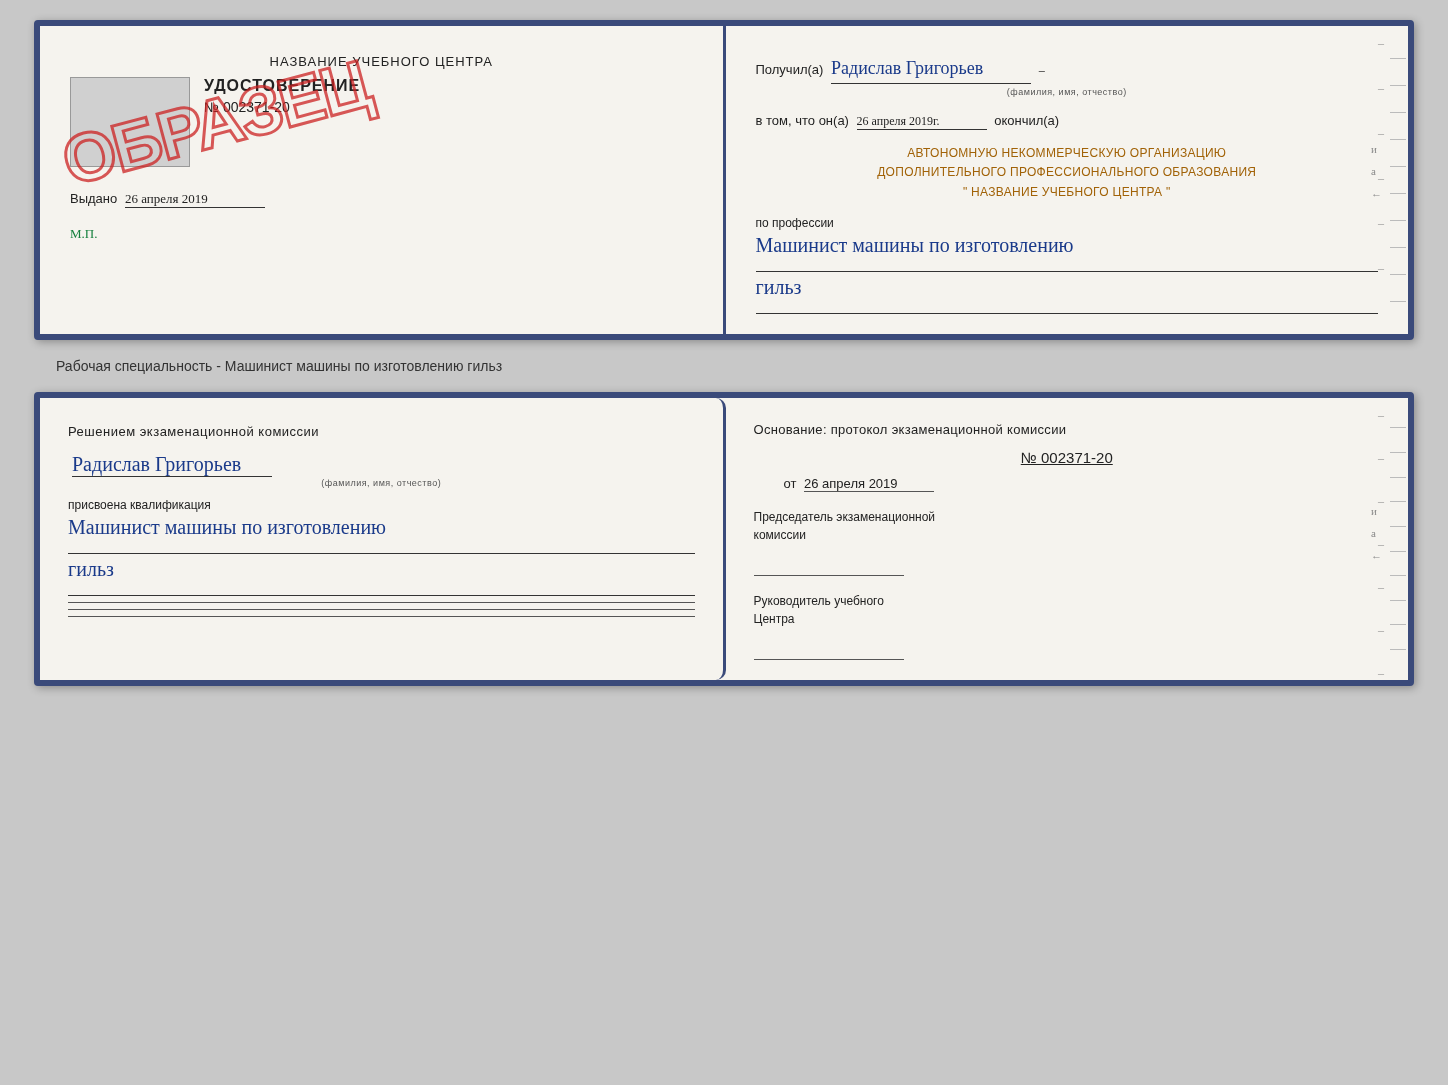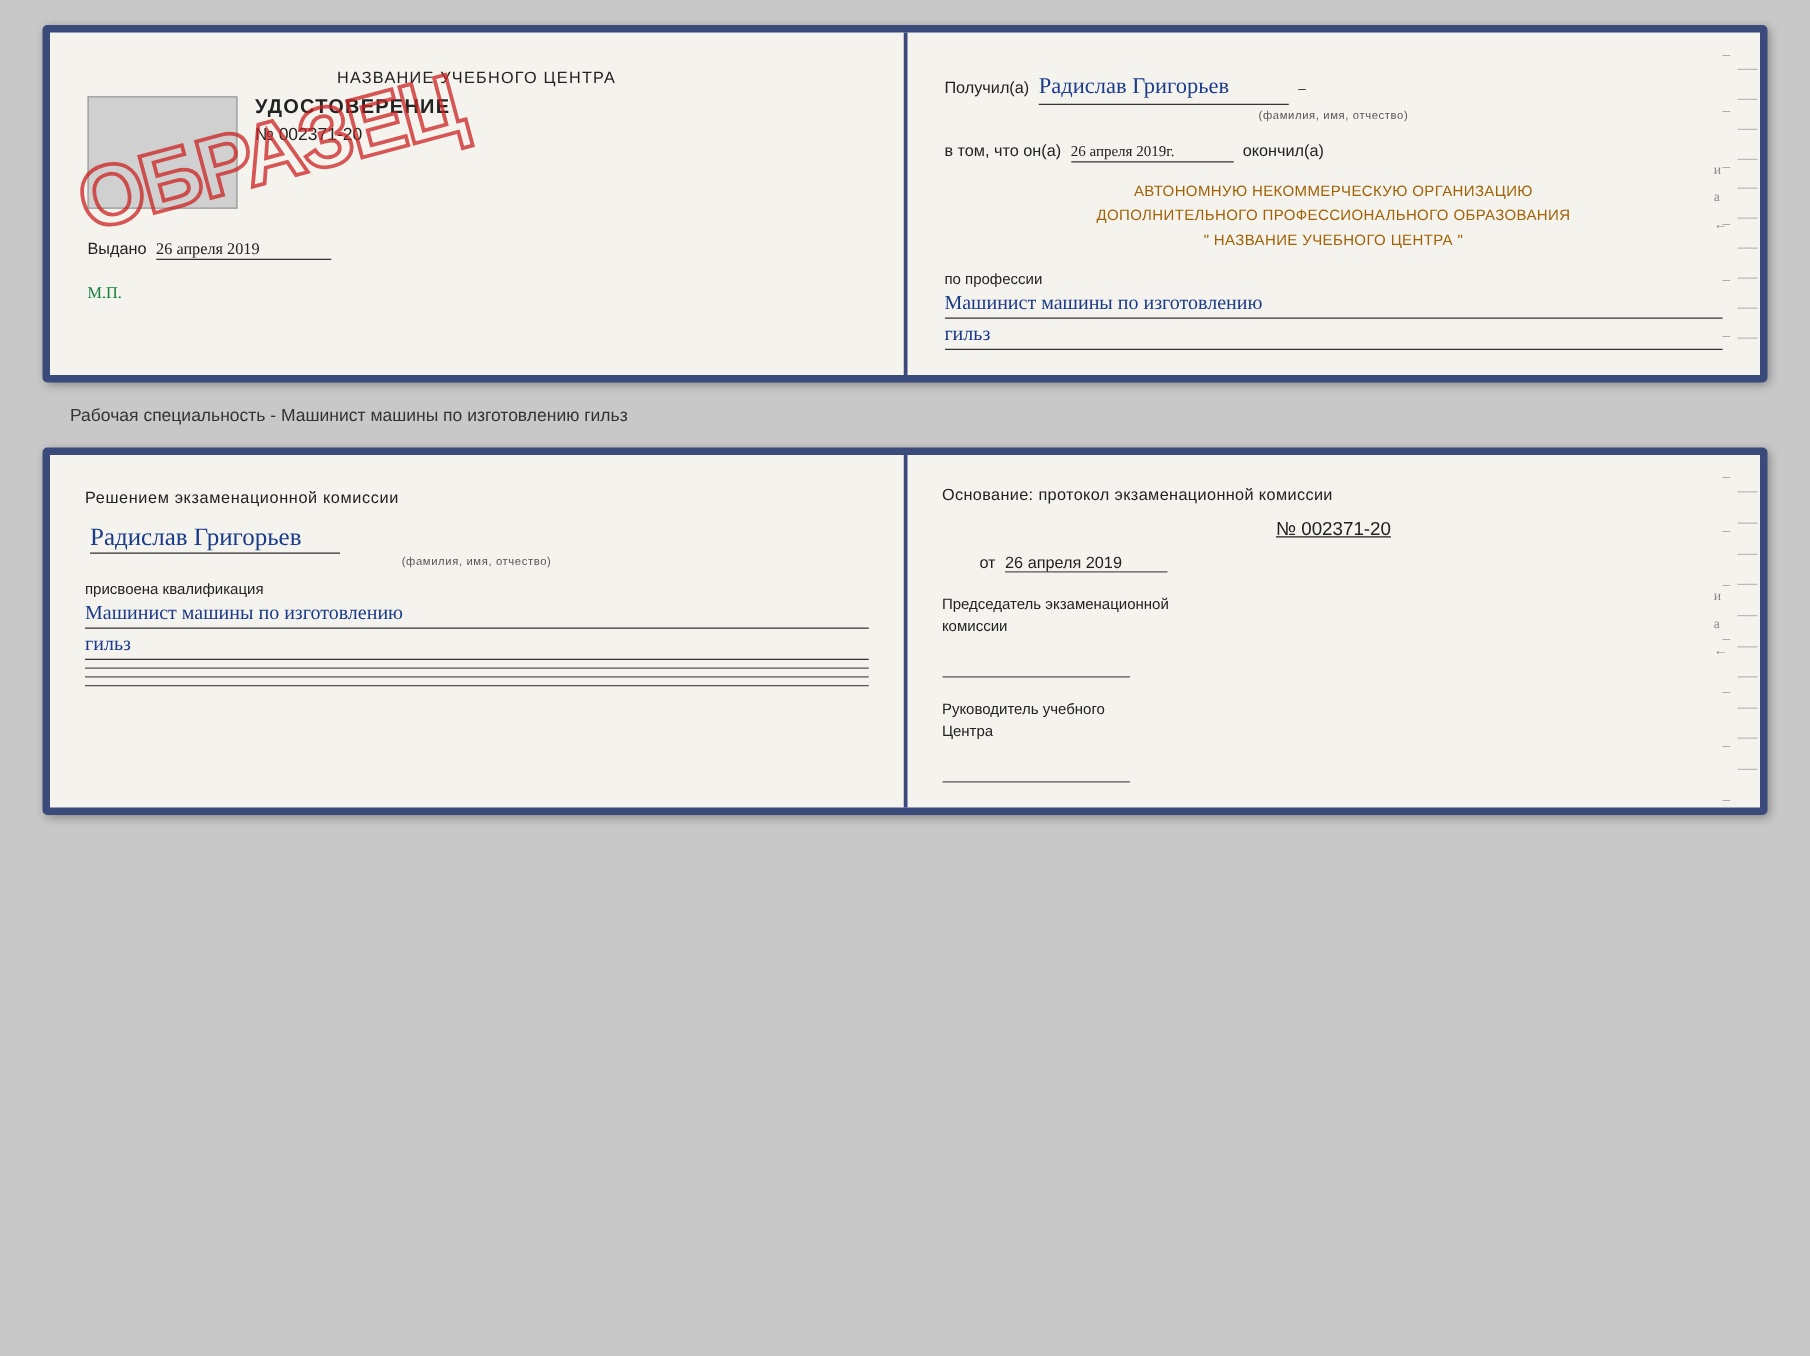--- a/index.html
+++ b/index.html
@@ -177,45 +177,46 @@
 
     .profession-label {
       font-family: Arial, sans-serif;
       font-size: 12px;
       color: #222;
       margin-top: 10px;
     }
 
     .profession-handwritten {
       font-family: 'Segoe Script', 'Comic Sans MS', cursive;
-      font-size: 16px;
+      font-size: 20px;
       color: #1a3a8a;
       display: block;
       margin-top: 4px;
       border-bottom: 1px solid #333;
-      padding-bottom: 2px;
+      padding-bottom: 14px;
     }
 
     
     .between-label {
       font-family: Arial, sans-serif;
       font-size: 14px;
       color: #333;
       align-self: flex-start;
       margin-left: 36px;
     }
 
     
     .doc-left-bottom, .doc-right-bottom {
       flex: 1;
       padding: 24px 28px 20px 28px;
       position: relative;
     }
     .doc-left-bottom {
       border-right: 3px solid #3a4a7a;
+      border-radius: 10px;
     }
 
     .section-title {
       font-family: Arial, sans-serif;
       font-size: 13px;
       color: #222;
       letter-spacing: 0.5px;
       line-height: 1.6;
       margin-bottom: 10px;
     }

